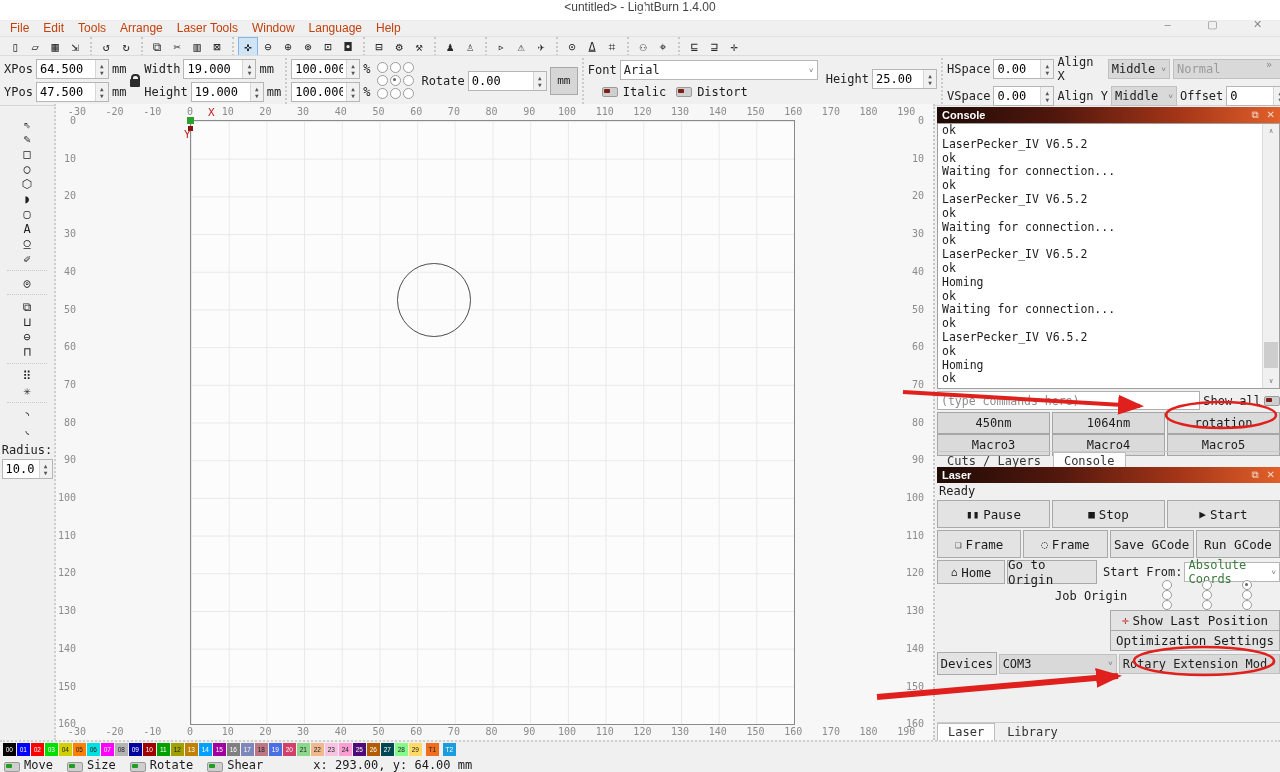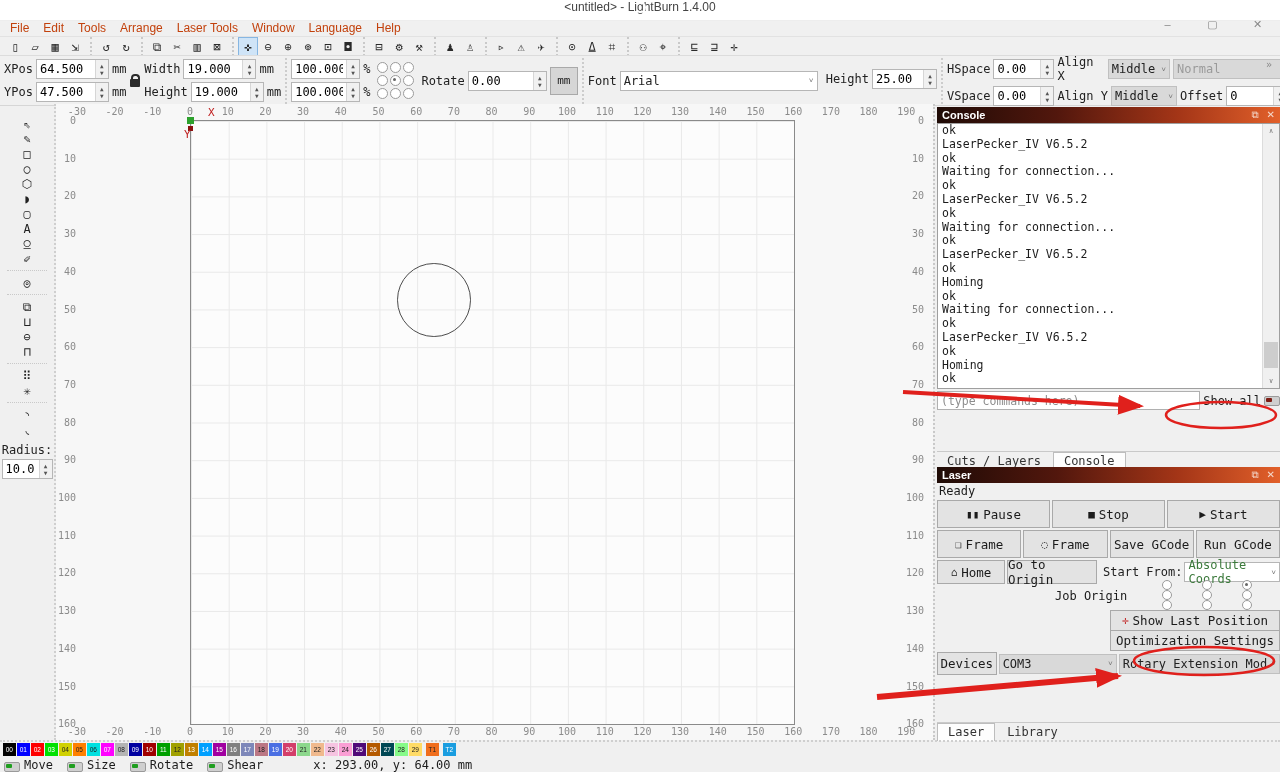--- a/index.html
+++ b/index.html
@@ -261,20 +261,30 @@
         <span class="arrows">▲<br>▼</span>
       </span>
     <span class="unitbtn">mm</span>
   </div>
   <div class="t2-group">
     <div class="row">
       <span class="lbl">Font</span>
       <span class="combo white" style="width:190px">
           <span>Arial</span>
           <span class="chev">˅</span>
+        </span>
+    </div>
+    <div class="row" style="gap:10px;padding-left:14px;">
+      <span class="chk-row">
+          <span class="toggle"></span>
+          <span>Italic</span>
+        </span>
+      <span class="chk-row">
+          <span class="toggle"></span>
+          <span>Distort</span>
         </span>
     </div>
   </div>
   <div class="t2-group" style="border-left:none;">
     <div class="row">
       <span class="lbl">Height</span>
       <span class="spin">
           <input style="width: 44px;" value="25.00">
           <span class="arrows">▲<br>▼</span>
         </span>
@@ -486,20 +496,30 @@
         <span class="sarrow" style="bottom:0;">∨</span>
         <div id="scroll-thumb"></div>
       </div>
       <div id="cmd-row">
         <input id="cmd-input" placeholder="(type commands here)" style="">
         <span id="show-all">
           <span>Show all</span>
             <span class="toggle"></span>
         </span>
       </div>
+      <div class="macro-grid" id="macro-row-1" style="top:305px;">
+          <span class="macro-btn">450nm</span>
+          <span class="macro-btn">1064nm</span>
+          <span class="macro-btn">rotation</span>
+        </div>
+      <div class="macro-grid" id="macro-row-2" style="top:327px;">
+          <span class="macro-btn">Macro3</span>
+          <span class="macro-btn">Macro4</span>
+          <span class="macro-btn">Macro5</span>
+        </div>
       <div class="dock-tabs" style="top:344px;" id="console-tabs">
           <span class="dock-tab">Cuts / Layers</span>
           <span class="dock-tab active">Console</span>
         </div>
     </div>
 
     <div id="laser-panel">
       <div class="panel-title">
         <span>Laser</span>
         <span class="pt-icons">

